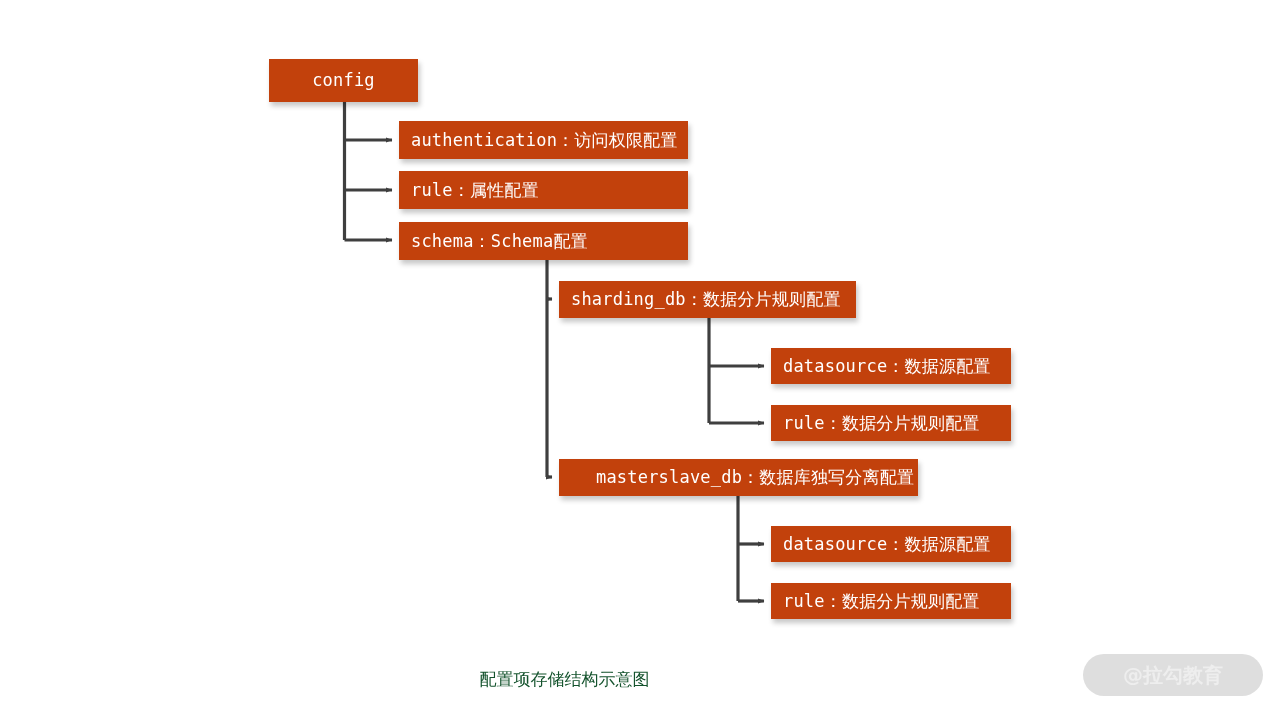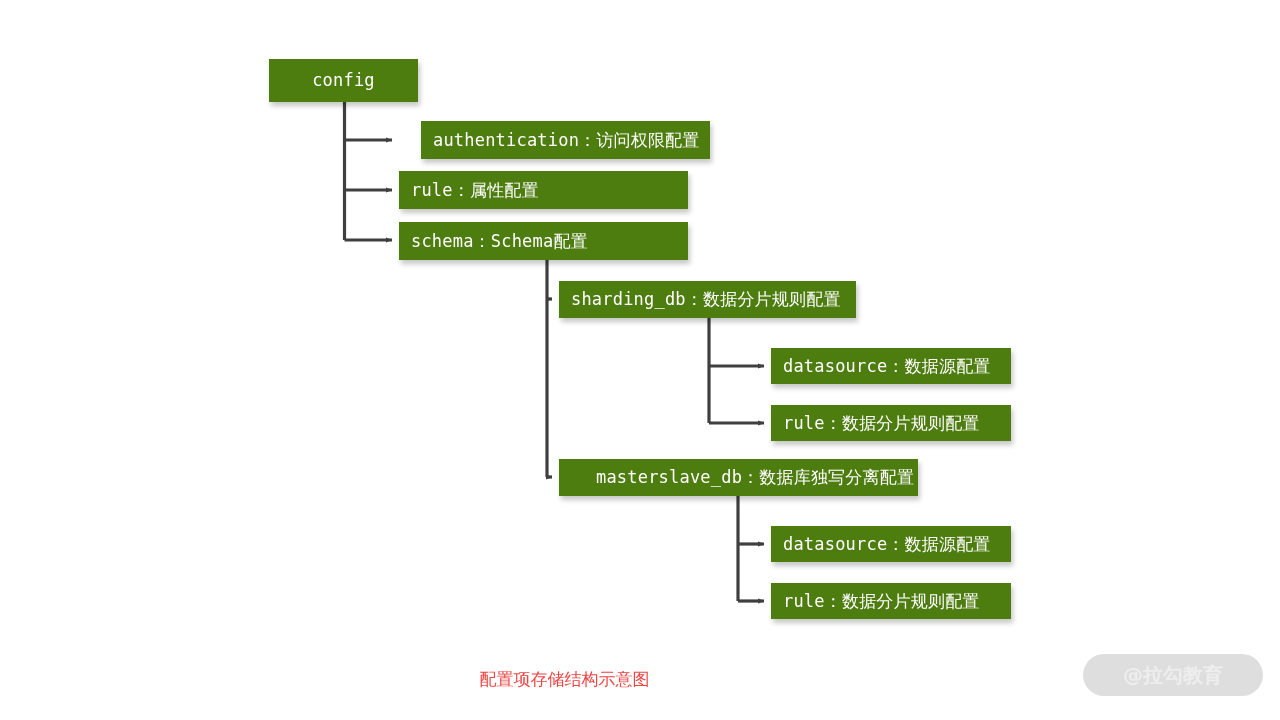--- a/index.html
+++ b/index.html
@@ -21,21 +21,21 @@
   #connectors {
     position: absolute;
     left: 0;
     top: 0;
     width: 1280px;
     height: 720px;
   }
   .node {
     position: absolute;
     box-sizing: border-box;
-    background: #4d7c0f;
+    background: #c2410c;
     color: #ffffff;
     display: flex;
     align-items: center;
     white-space: nowrap;
     box-shadow: 2px 4px 5px rgba(0,0,0,0.22);
     font-family: "DejaVu Sans Mono", monospace;
     letter-spacing: 0.2px;
   }
   .node.center {
     justify-content: center;
@@ -47,21 +47,21 @@
     font-size: 17px;
     line-height: 1;
   }
   .caption {
     position: absolute;
     left: 0;
     top: 668px;
     width: 1129px;
     text-align: center;
     font-size: 17px;
-    color: #ef4444;
+    color: #14532d;
     font-family: "DejaVu Sans", sans-serif;
   }
   .watermark {
     position: absolute;
     left: 1083px;
     top: 654px;
     width: 180px;
     height: 42px;
     border-radius: 21px;
     background: #dedede;
@@ -106,21 +106,21 @@
       <path d="M738,496 L738,601"></path>
       <path d="M738,544 L764,544" marker-end="url(#arrow)"></path>
       <path d="M738,601 L764,601" marker-end="url(#arrow)"></path>
     </g>
   </svg>
 
   <div class="node center" style="left:269px;top:59px;width:149px;height:43px;">
     <span class="node-label">config</span>
   </div>
 
-  <div class="node leftpad" style="left:399px;top:121px;width:289px;height:38px;margin-left:22px;">
+  <div class="node leftpad" style="left:399px;top:121px;width:289px;height:38px;">
     <span class="node-label">authentication：访问权限配置</span>
   </div>
 
   <div class="node leftpad" style="left:399px;top:171px;width:289px;height:38px;">
     <span class="node-label">rule：属性配置</span>
   </div>
 
   <div class="node leftpad" style="left:399px;top:222px;width:289px;height:38px;">
     <span class="node-label">schema：Schema配置</span>
   </div>

